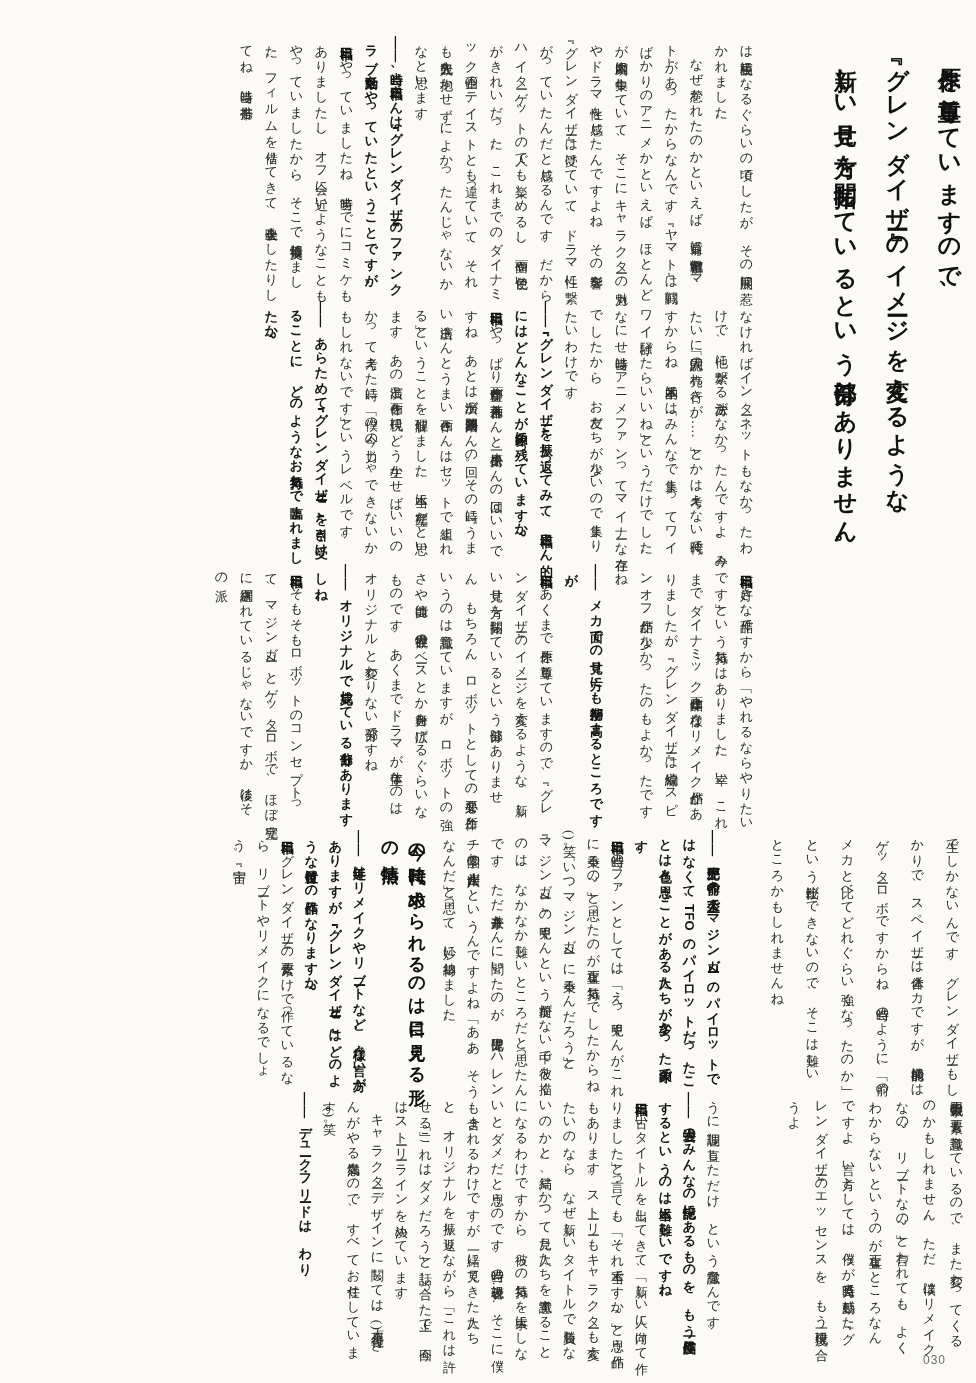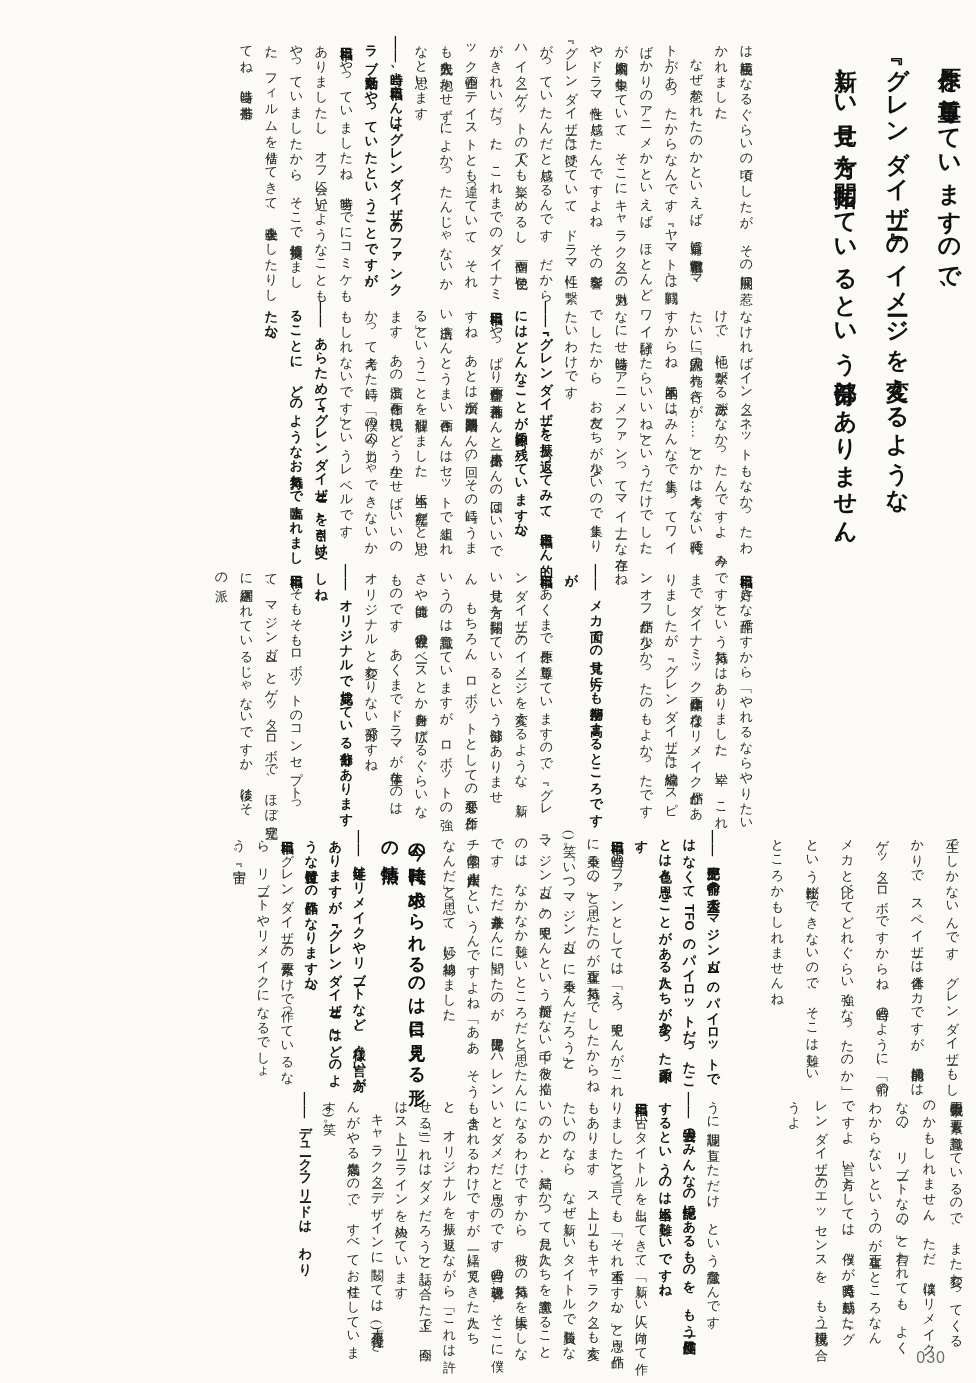--- a/index.html
+++ b/index.html
@@ -40,21 +40,21 @@
     writing-mode:vertical-rl;text-orientation:mixed;
     font-family:"Liberation Sans","DejaVu Sans",sans-serif;
     font-weight:700;font-size:23px;line-height:52px;
     color:#111;letter-spacing:1.5px;
   }
   .headline .hline{margin:0;}
   
   .page-number{
     position:absolute;right:30px;bottom:16px;
     font-family:"Liberation Sans","DejaVu Sans",sans-serif;
-    font-size:16px;color:#6d6d6d;letter-spacing:1px;
+    font-size:12px;color:#6d6d6d;letter-spacing:1px;
   }
 </style>
 </head>
 <body>
 
 <div class="page">
 
   <div class="headline">
       <div class="hline">原作を尊重していますので、</div>
       <div class="hline">『グレンダイザー』のイメージを変えるような、</div>

